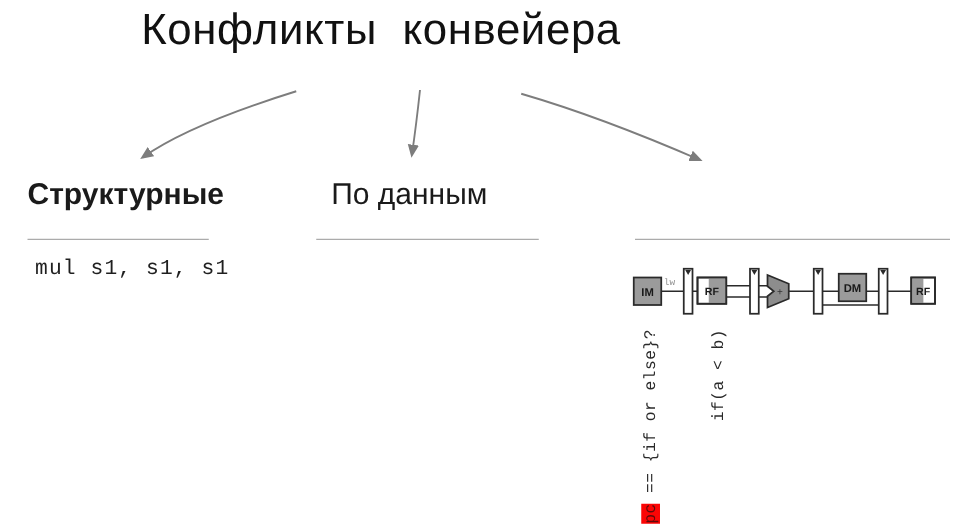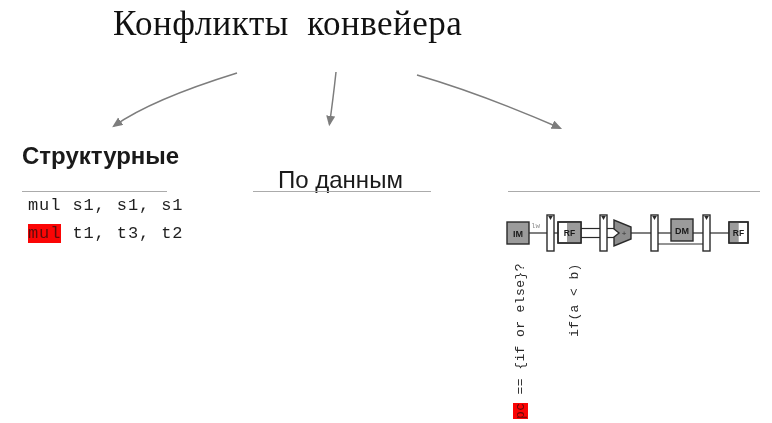--- a/index.html
+++ b/index.html
@@ -2,37 +2,37 @@
 <html style="--highlight-bg: #fb0505; --highlight-text: #5f0b0b; --title-text: #111111; --header-text: #1a1a1a; --code-text: #1f1f1f; --divider: #ababab; --arrow: #7d7d7d; --box-fill: #9b9b9b; --alu-fill: #8d8d8d; --box-border: #2a2a2a;"><head>
 <meta charset="utf-8">
 <style>
   html,body{margin:0;padding:0;background:#fff;}
   .slide{
     position:relative;width:772px;height:423px;background:#ffffff;
     font-family:"Liberation Sans",sans-serif;overflow:hidden;
   }
   .title{
     position:absolute;left:113px;top:4px;margin:0;
-    font-family:Liberation Serif, serif;font-size:35px;font-weight:400;
+    font-family:Liberation Sans, sans-serif;font-size:35px;font-weight:400;
     letter-spacing:.5px;color:var(--title-text,#111);white-space:pre;
   }
   .arrows{position:absolute;left:0;top:0;width:772px;height:423px;pointer-events:none;}
   .col-header{
     position:absolute;top:142px;margin:0;font-size:24px;font-weight:400;
     color:var(--header-text,#1a1a1a);letter-spacing:0;white-space:pre;
   }
   .h-structural{left:22px;font-weight:bold;}
-  .h-data{left:278px;margin-top:24px;}
+  .h-data{left:265px;}
   .h-control{left:548px;}
   .divider{position:absolute;top:191px;height:1px;background:var(--divider,#ababab);}
   .d1{left:22px;width:145px;}
   .d2{left:253px;width:178px;}
   .d3{left:508px;width:252px;}
   .code{
-    position:absolute;top:192px;
+    position:absolute;top:202px;
     font-family:"Liberation Mono","DejaVu Sans Mono",monospace;
     font-size:17px;letter-spacing:.9px;line-height:28px;
     color:var(--code-text,#1f1f1f);white-space:pre;
   }
   .code-structural{left:28px;}
   .code-data{left:256px;}
   .code-line{white-space:pre;}
   .hl{background:var(--highlight-bg,#fb0505);color:var(--highlight-text,#5f0b0b);}
   .pipeline{position:absolute;left:500px;top:207px;}
   .vtext{
@@ -65,21 +65,21 @@
     <path d="M417,75 Q480.5,93.5 560,128" fill="none" stroke="#7d7d7d" stroke-width="1.5" marker-end="url(#ah)"></path>
   </svg>
 
   <h2 class="col-header h-structural">Структурные</h2>
   <h2 class="col-header h-data">По данным</h2>
 
   <div class="divider d1"></div>
   <div class="divider d2"></div>
   <div class="divider d3"></div>
 
-  <div class="code code-structural"><div class="code-line"><span>mul</span><span> s1, s1, s1</span></div><div class="code-line"><span class="hl">mul</span><span> t1, t3, t2</span></div></div>
+  <div class="code code-structural"><div class="code-line"><span>mul</span><span> s1, s1, s1</span></div></div>
 
   <svg class="pipeline" width="260" height="48" viewBox="0 0 260 48" xmlns="http://www.w3.org/2000/svg">
 
     <line x1="29" y1="26" x2="47" y2="26" stroke="#2a2a2a" stroke-width="1.2"></line>
     <line x1="54" y1="26" x2="58" y2="26" stroke="#2a2a2a" stroke-width="1.2"></line>
     <line x1="81" y1="21.5" x2="100" y2="21.5" stroke="#2a2a2a" stroke-width="1.2"></line>
     <line x1="81" y1="30.5" x2="100" y2="30.5" stroke="#2a2a2a" stroke-width="1.2"></line>
     <line x1="107" y1="21.5" x2="114" y2="21.5" stroke="#2a2a2a" stroke-width="1.2"></line>
     <line x1="107" y1="30.5" x2="114" y2="30.5" stroke="#2a2a2a" stroke-width="1.2"></line>
     <line x1="131" y1="26" x2="151" y2="26" stroke="#2a2a2a" stroke-width="1.2"></line>

